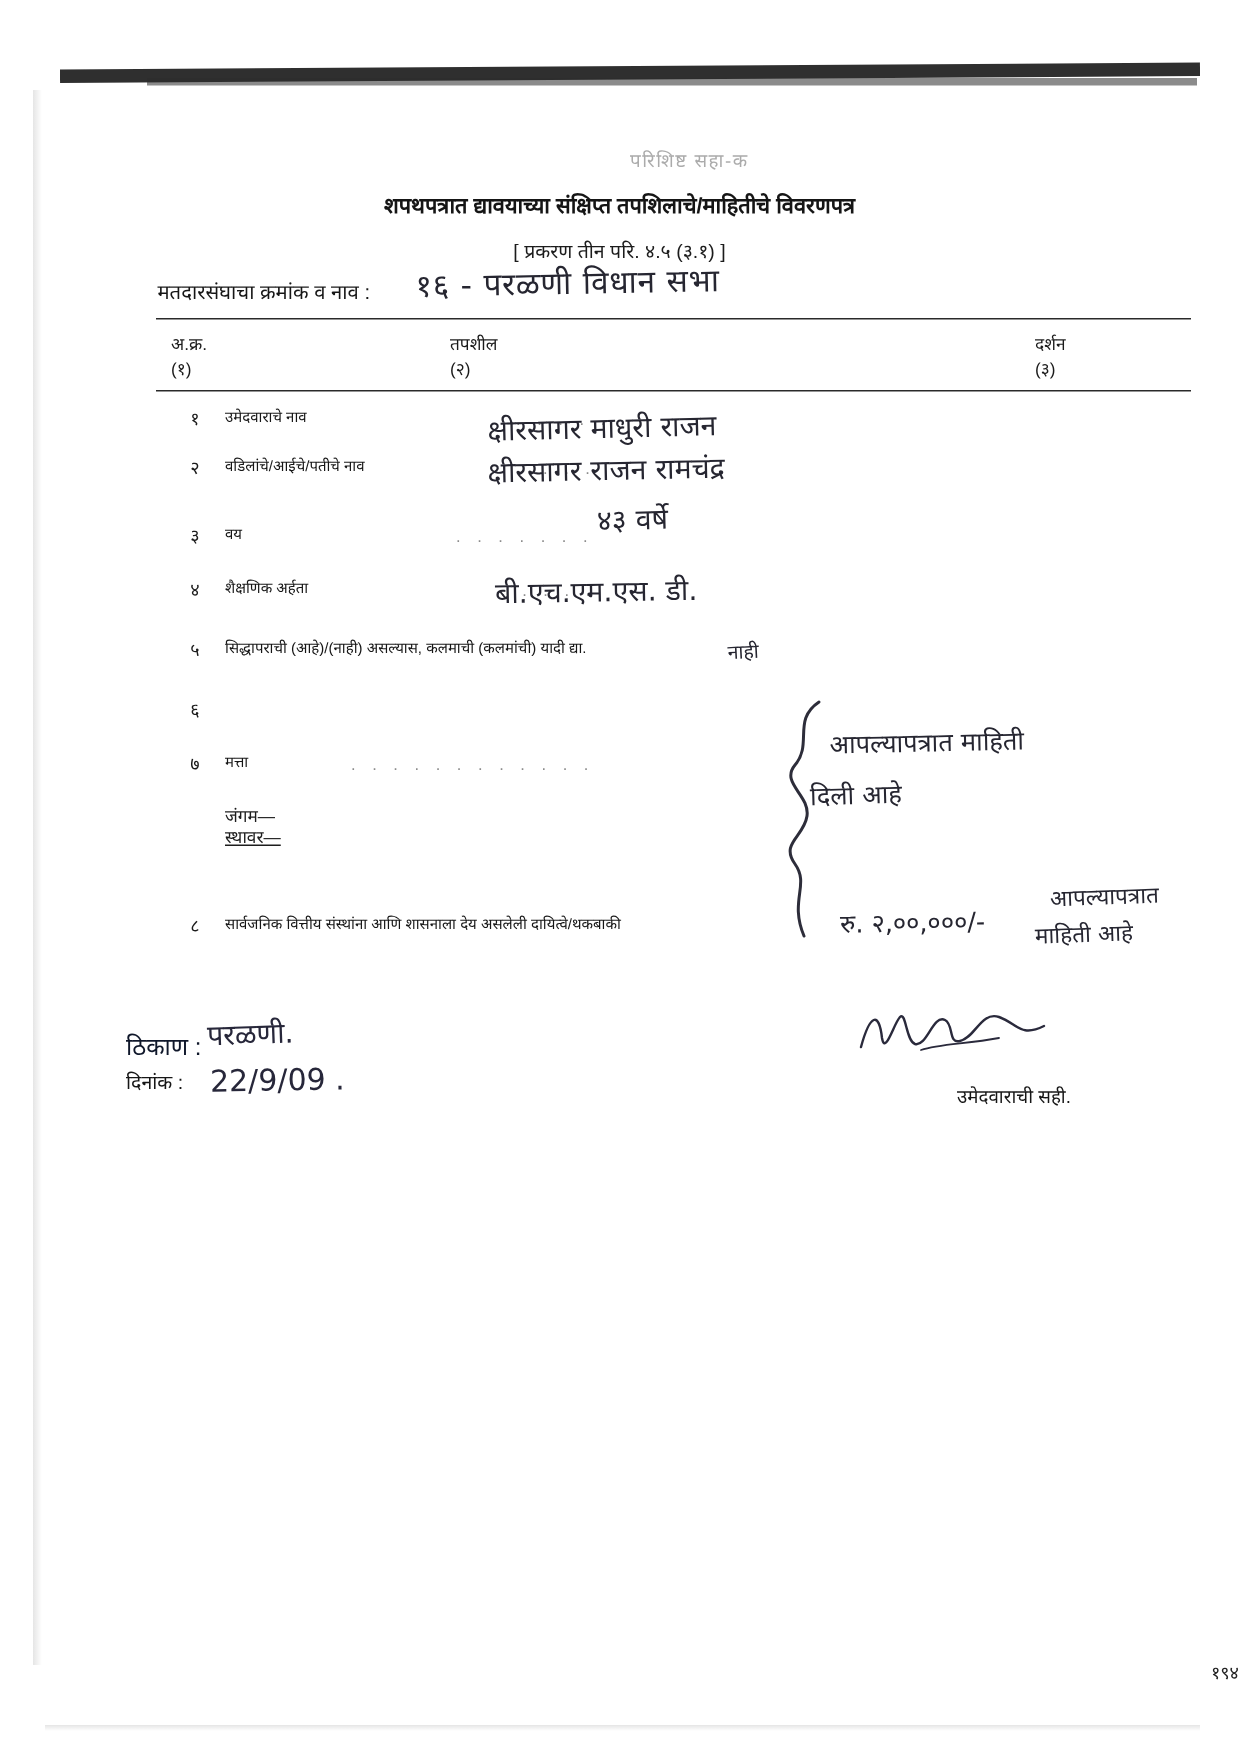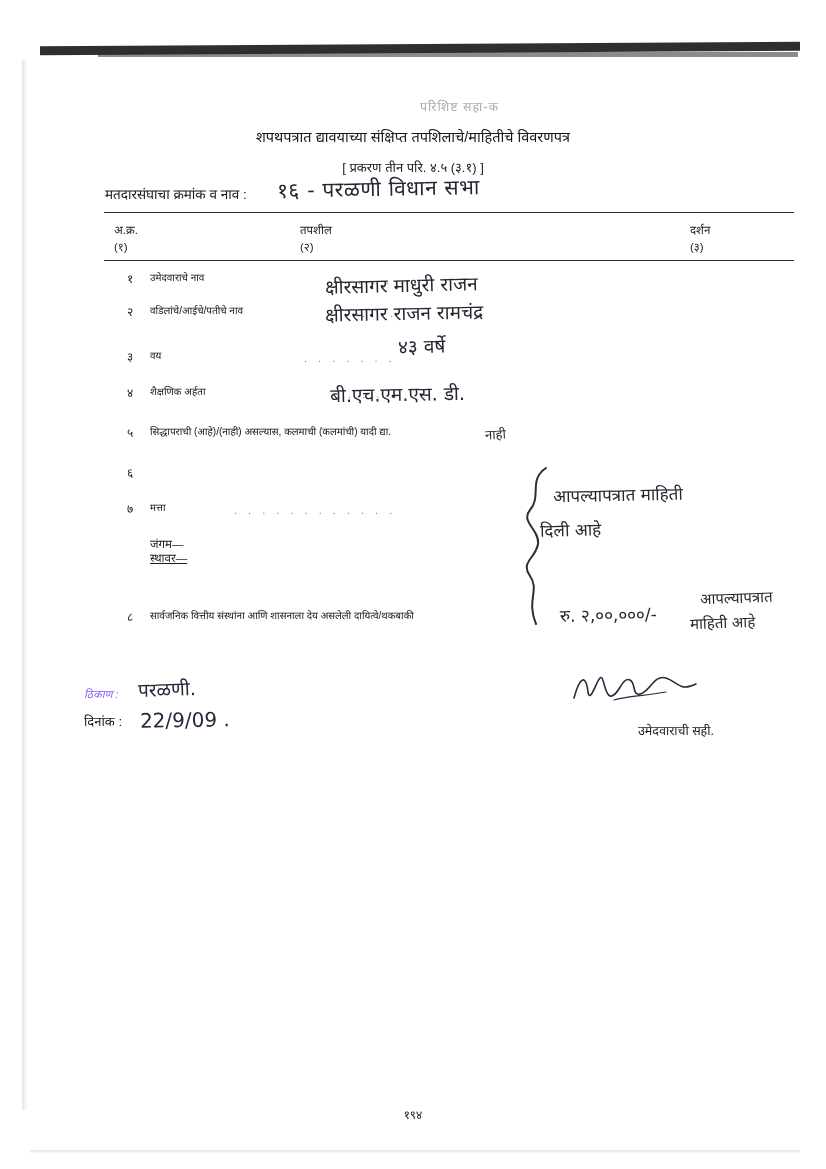--- a/index.html
+++ b/index.html
@@ -72,21 +72,21 @@
     opacity: 0.75;
   }
 
   .doc-title {
     position: absolute;
     left: 0;
     top: 126px;
     width: 826px;
     text-align: center;
     font-size: 14.5px;
-    font-weight: 400;
+    font-weight: 700;
     color: #151515;
   }
   .doc-subtitle {
     position: absolute;
     left: 0;
     top: 158px;
     width: 826px;
     text-align: center;
     font-size: 13px;
     color: #1c1c1c;
@@ -203,23 +203,22 @@
     top: 466px;
     width: 40px;
     height: 160px;
   }
 
   
   .footer-place-label {
     position: absolute;
     left: 84px;
     top: 686px;
-    font-size: 11px;
-    color: #8b5cf6;
-    font-style: italic;
+    font-size: 16px;
+    color: #0f172a;
   }
   .footer-date-label {
     position: absolute;
     left: 84px;
     top: 712px;
     font-size: 13px;
     color: #161616;
   }
   .footer-place-value {
     position: absolute;
@@ -253,21 +252,21 @@
     top: 666px;
     width: 130px;
     height: 40px;
   }
 
   .page-number {
     position: absolute;
     left: 0;
     top: 1106px;
     width: 826px;
-    text-align: center;
+    text-align: right;
     font-size: 12px;
     color: #222;
   }
 </style>
 </head>
 <body>
 
 <div class="page">
 
   <div class="scan-edge-top"></div>

